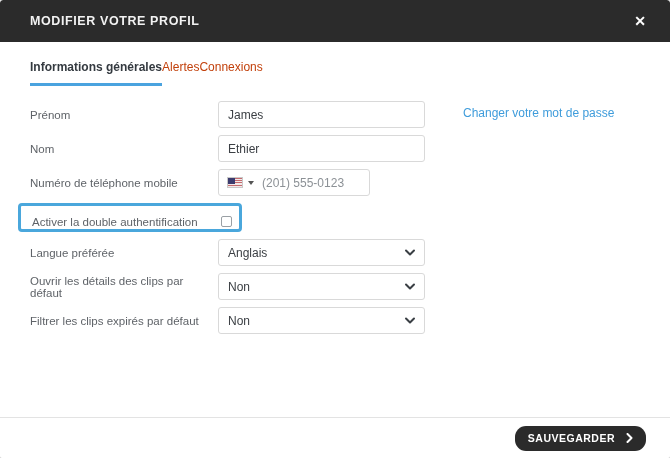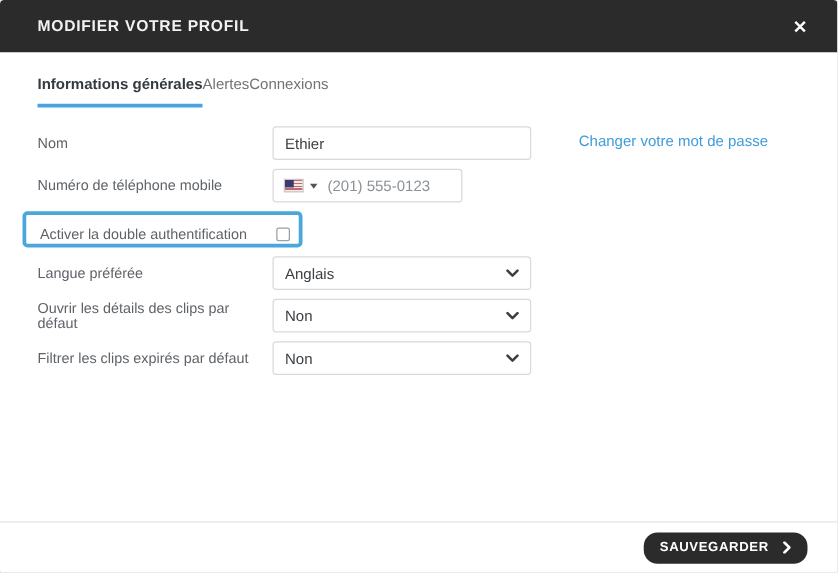--- a/index.html
+++ b/index.html
@@ -42,21 +42,21 @@
   
   .modal-body {
     position: absolute; top: 42px; left: 0; right: 0; bottom: 41px;
     background: #fff;
     padding: 18px 30px 0 30px;
   }
   
   .tabs { display: flex; margin-bottom: 15px; }
   .tab {
     font-size: 12px;
-    color: #737373;
+    color: #c2410c;
     padding-bottom: 9px;
     cursor: pointer;
     border-bottom: 3px solid transparent;
   }
   .tab.active {
     color: #343a40;
     font-weight: bold;
     border-bottom-color: #4aa3df;
   }
   
@@ -210,20 +210,24 @@
   </div>
 
   <div class="modal-body">
 
     <div class="tabs">
       <div class="tab active">Informations générales</div>
       <div class="tab">Alertes</div>
       <div class="tab">Connexions</div>
     </div>
 
+    <div class="form-row">
+      <label class="field-label">Prénom</label>
+      <input class="text-input" type="text" value="James" style="">
+    </div>
 
     <div class="form-row">
       <label class="field-label">Nom</label>
       <input class="text-input" type="text" value="Ethier" style="">
     </div>
 
     <div class="form-row">
       <label class="field-label">Numéro de téléphone mobile</label>
       <div class="phone-group">
         <span class="flag"></span>

